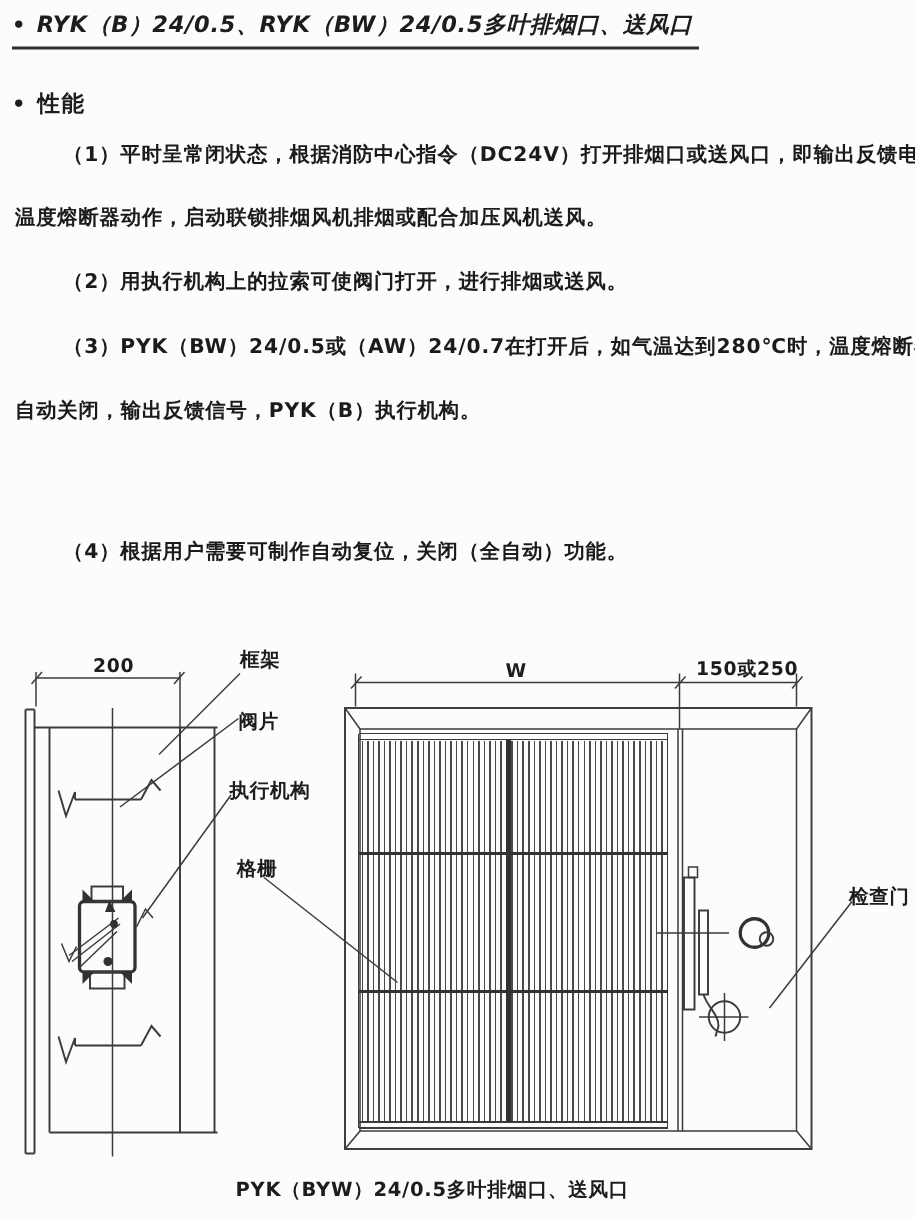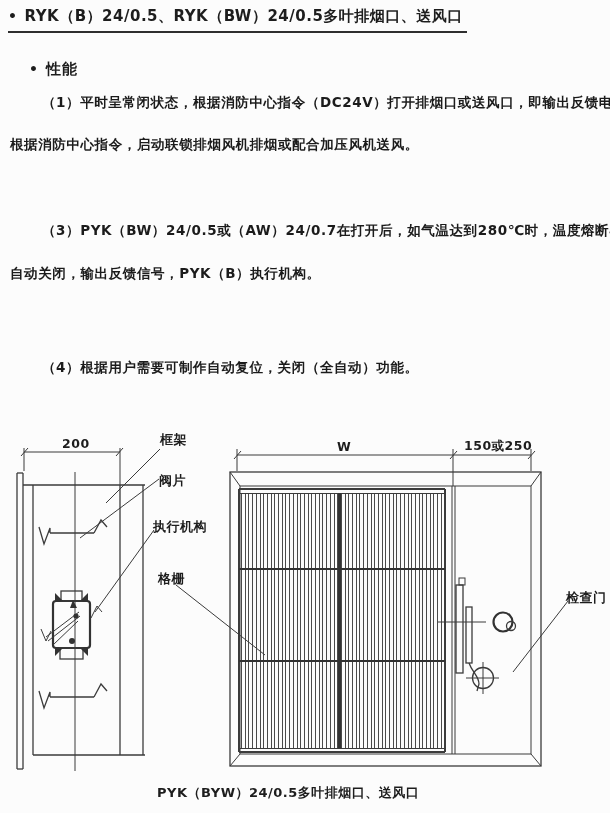--- a/index.html
+++ b/index.html
@@ -9,25 +9,26 @@
     font-family:"DejaVu Sans","Liberation Sans",sans-serif;
     color:#1d1d1d;
     position:relative;
   }
   .page{position:absolute;inset:0;}
   .doc-title{
     position:absolute;left:8px;top:7px;
     font-size:15px;font-weight:bold;letter-spacing:0.5px;
     padding:0 4px 5px 0;border-bottom:2px solid #2e2e2e;
     white-space:nowrap;
+    font-style:italic;
   }
   .doc-title .bullet, .section-head .bullet{margin-right:7px;font-size:14px;}
   .section-head{
     position:absolute;left:8px;top:60px;
-    font-size:15px;font-weight:bold;letter-spacing:1px;margin-left:21px;
+    font-size:15px;font-weight:bold;letter-spacing:1px;
   }
   .body-line{
     position:absolute;
     font-size:13.5px;font-weight:bold;
     letter-spacing:0.6px;white-space:nowrap;
     color:#1b1b1b;
   }
   .body-line.indent{left:42px;}
   .body-line.flush{left:10px;}
   .grille-bars{
@@ -52,21 +53,22 @@
 
   <div class="doc-title">
     <span class="bullet">•</span><span>RYK（B）24/0.5、RYK（BW）24/0.5多叶排烟口、送风口</span>
   </div>
 
   <div class="section-head">
     <span class="bullet">•</span><span>性能</span>
   </div>
 
   <div class="body-line indent" style="top:94px">（1）平时呈常闭状态，根据消防中心指令（DC24V）打开排烟口或送风口，即输出反馈电信号</div>
-  <div class="body-line flush" style="top:136px">根据消防中心指令，启动联锁排烟风机排烟或配合加压风机送风。</div>
+  <div class="body-line flush" style="top:136px">温度熔断器动作，启动联锁排烟风机排烟或配合加压风机送风。</div>
+  <div class="body-line indent" style="top:179px">（2）用执行机构上的拉索可使阀门打开，进行排烟或送风。</div>
   <div class="body-line indent" style="top:222px">（3）PYK（BW）24/0.5或（AW）24/0.7在打开后，如气温达到280℃时，温度熔断器动作，阀门</div>
   <div class="body-line flush" style="top:265px">自动关闭，输出反馈信号，PYK（B）执行机构。</div>
   <div class="body-line indent" style="top:359px">（4）根据用户需要可制作自动复位，关闭（全自动）功能。</div>
 
   <div class="grille-bars"></div>
 
   <svg class="diagram" width="610" height="813" viewBox="0 0 610 813">
 
     <g>
       <line class="ln-thin" x1="24" y1="452" x2="120" y2="452"></line>

